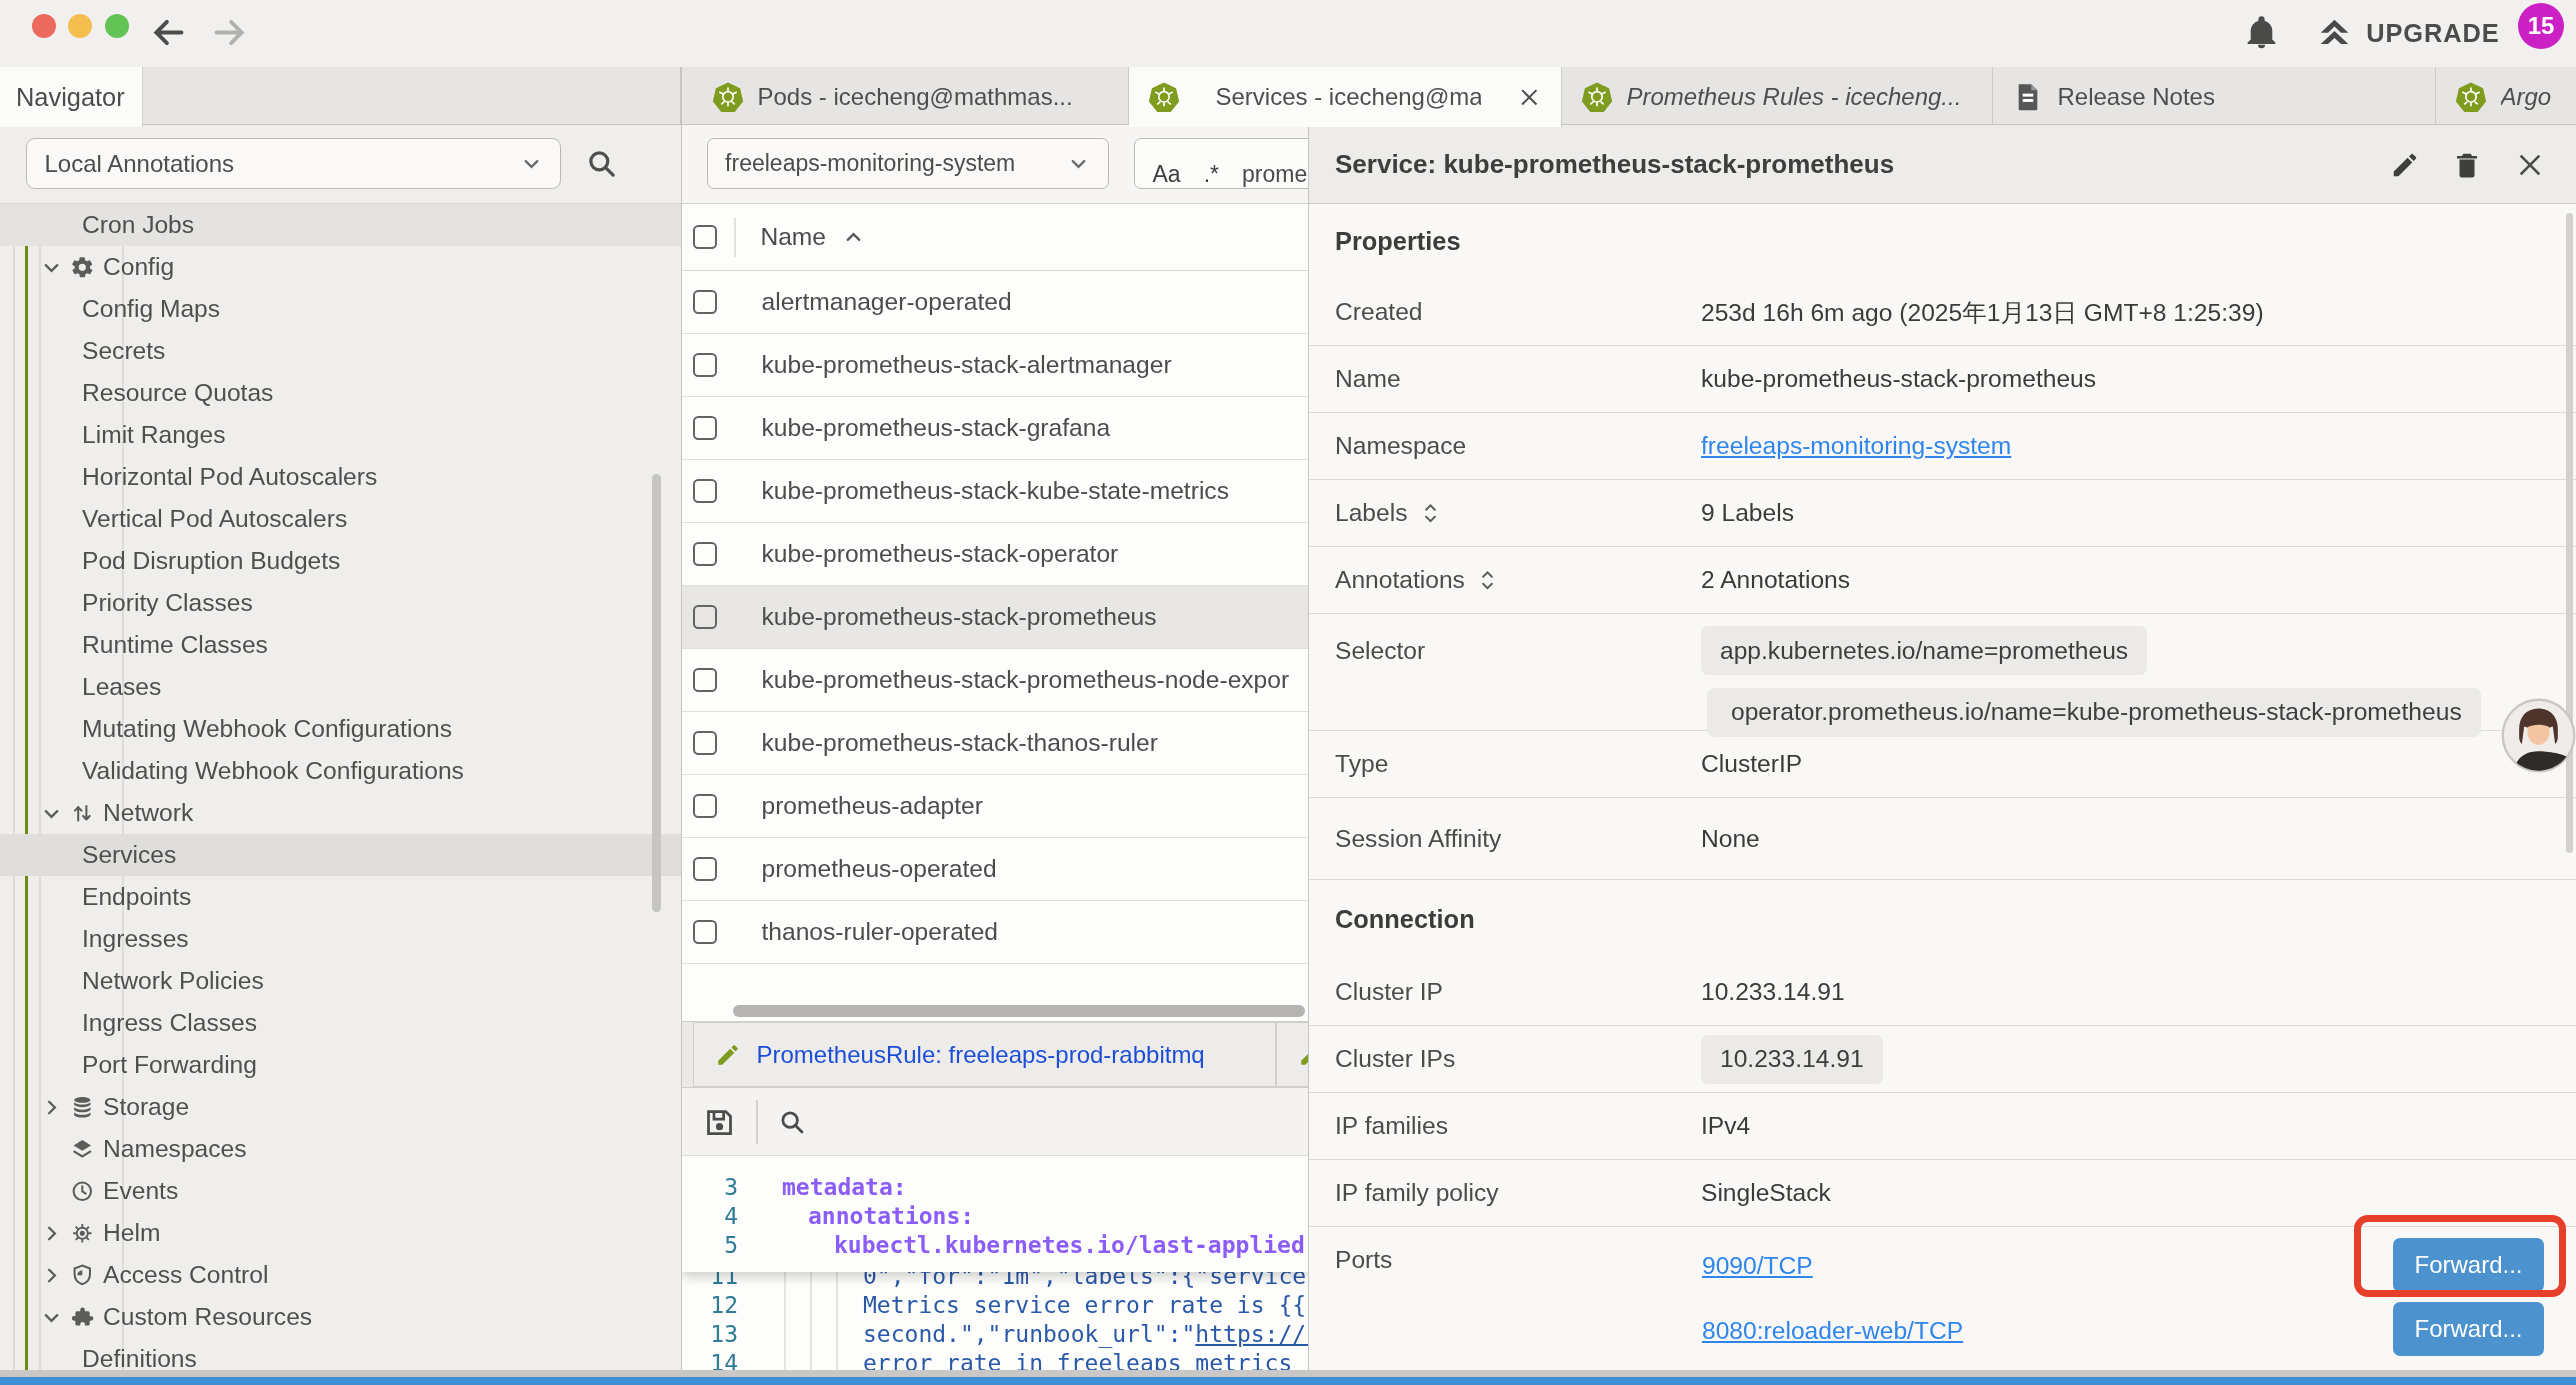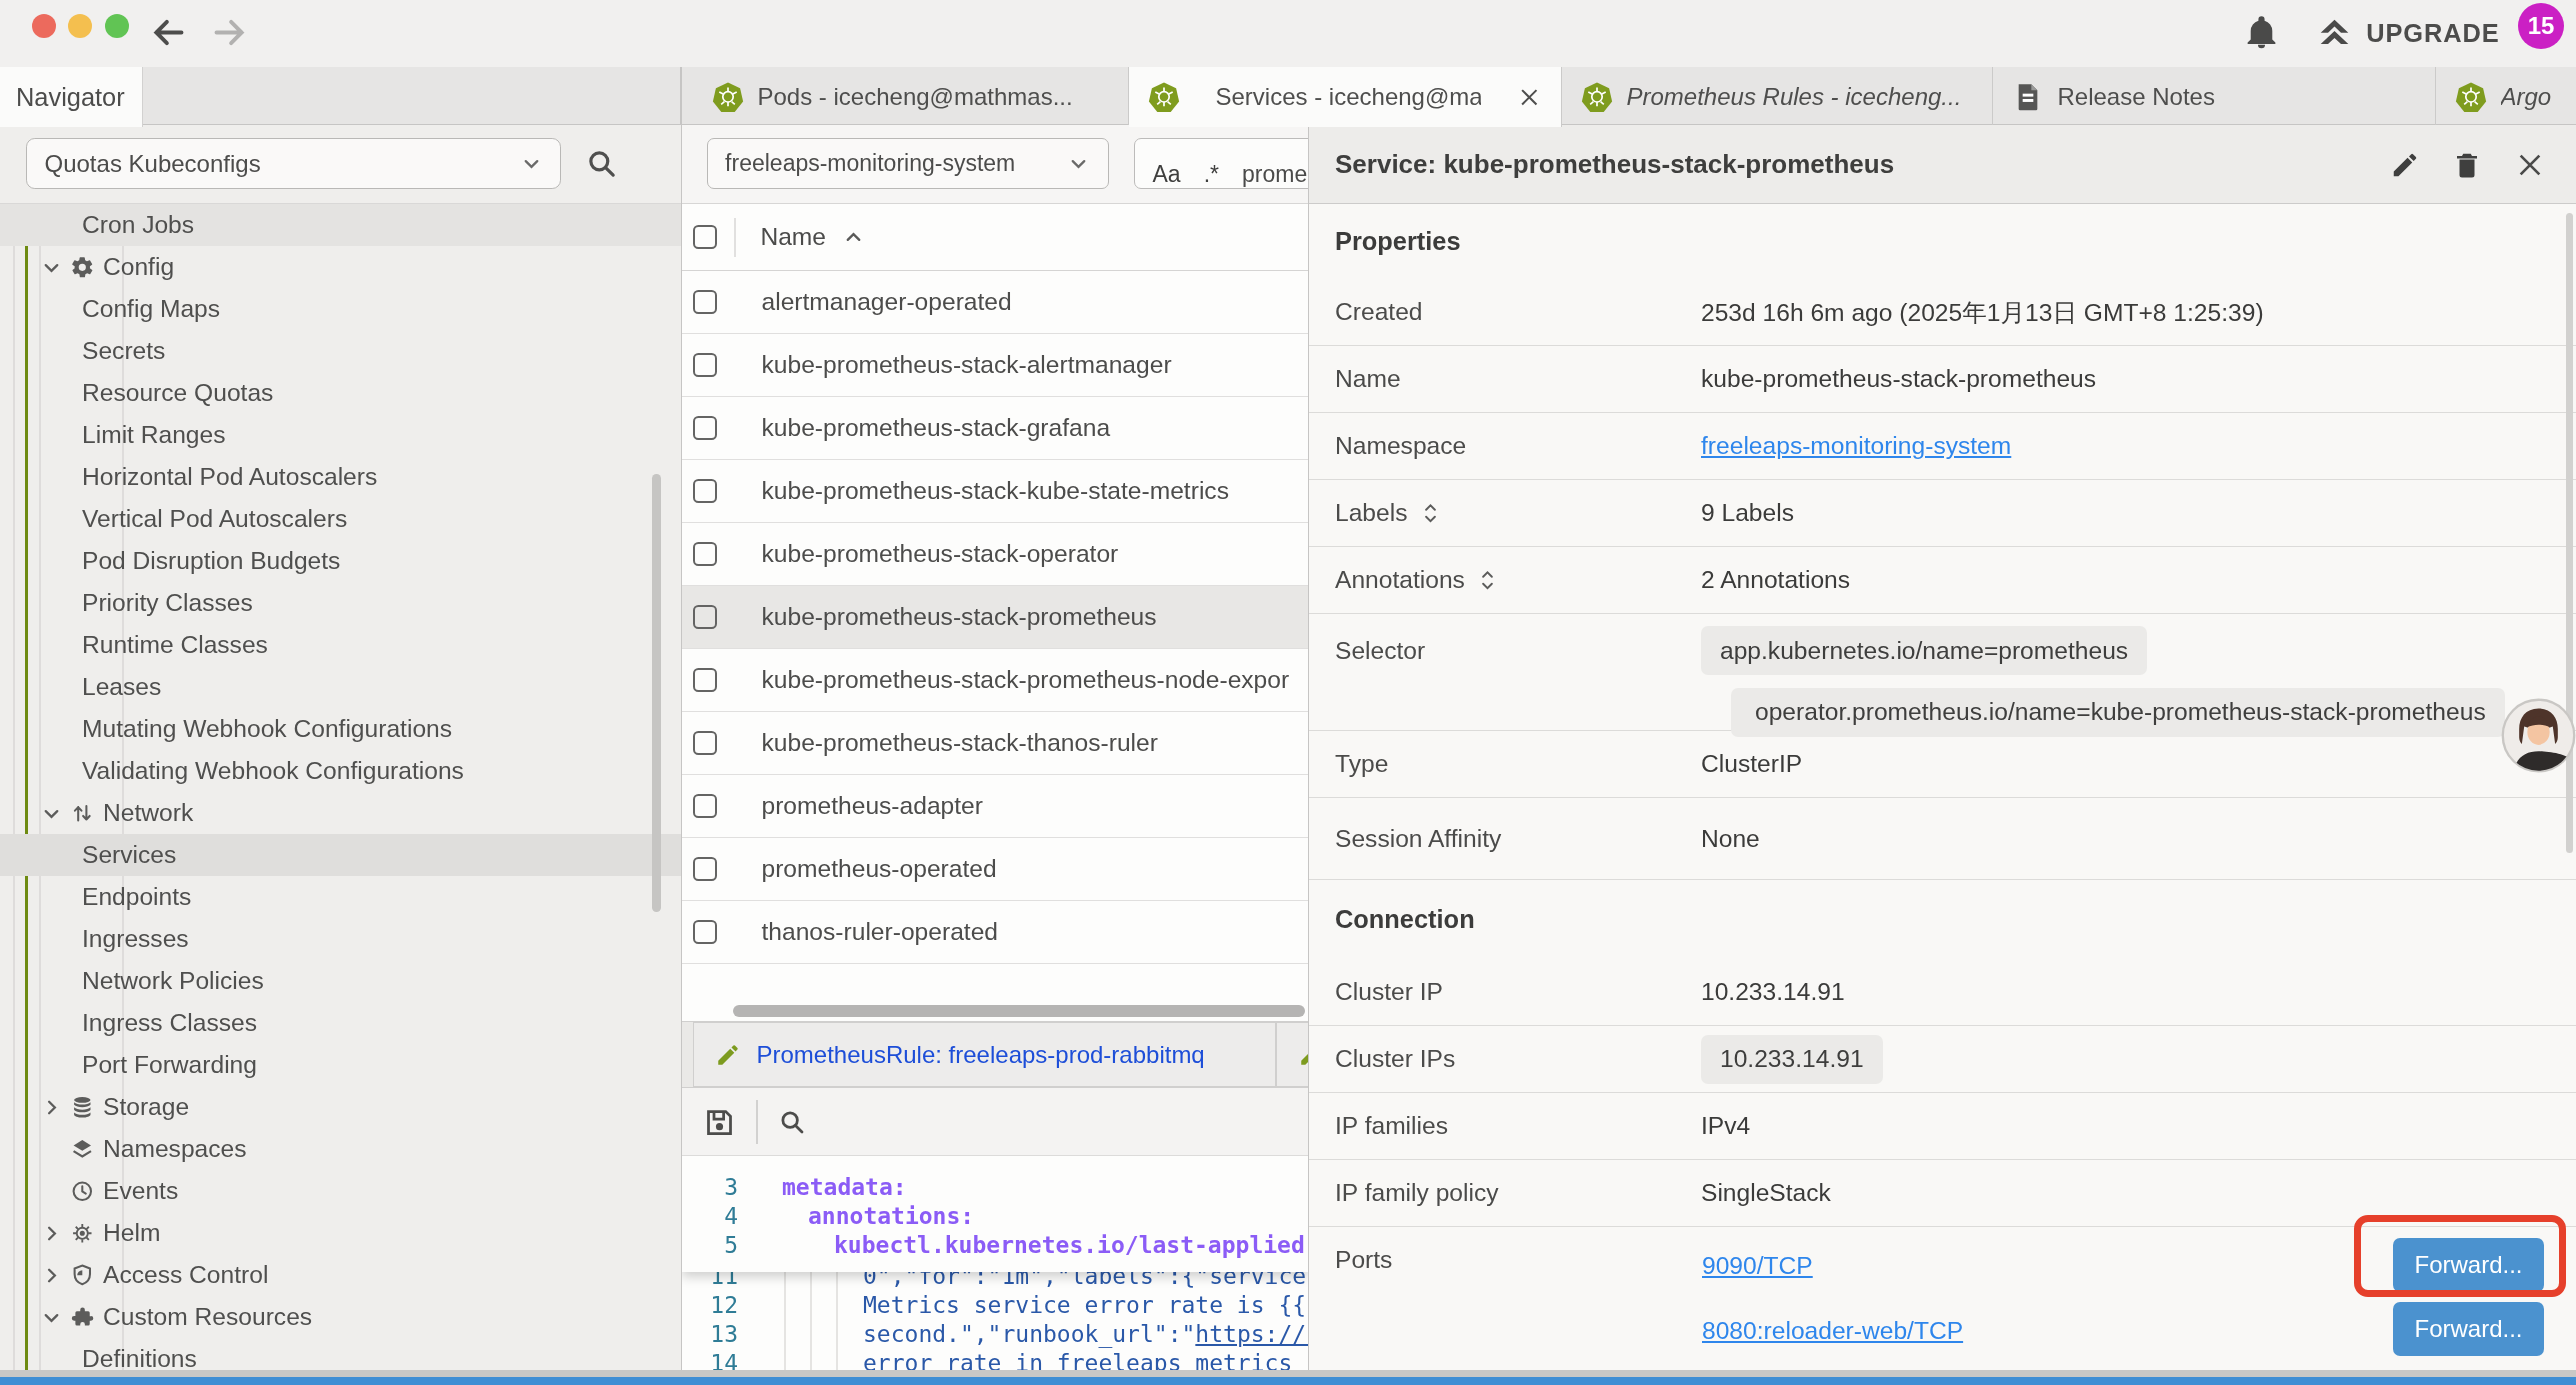--- a/index.html
+++ b/index.html
@@ -117,21 +117,21 @@
   .dbody { position:absolute; top:79px; left:0; right:0; bottom:0; overflow:hidden; }
   .sect-title { height:75px; display:flex; align-items:center; padding-left:26px; font-weight:bold; font-size:25.4px; color:#3c3c3b; }
   .drow { display:flex; align-items:center; padding-left:26px; border-bottom:1.8px solid #dcdbd9; height:67px; }
   .dlabel { width:366px; flex:none; font-size:24.6px; color:#4b4b4a; display:flex; align-items:center; gap:12.3px; }
   .sort-ic { width:21px; height:24.6px; color:#5c5c5b; }
   .dvalue { font-size:24.6px; color:#3b3b3a; }
   .chip { background:#ebeae8; border-radius:7px; padding:10.5px 19px; font-size:24.6px; color:#3e3e3d; display:inline-block; }
   .dlink { color:#2e86ec; text-decoration:underline; font-size:24.6px; }
   .drow.selector { height:117px; align-items:flex-start; padding-top:12.3px; border-bottom:1.8px solid #dcdbd9; }
   .chipcol { display:flex; flex-direction:column; align-items:flex-start; gap:12.3px; }
-  .chipcol .chip.second { margin-left:30px;padding-left:24px; }
+  .chipcol .chip.second { margin-left:6px;padding-left:24px; }
   .drow.session { height:82px; }
   .drow.ports { position:relative; height:146px; border-bottom:none; padding:0; }
   .drow.ports .dlabel { position:absolute; left:26px; top:0; height:65px; }
   .pline { position:absolute; left:393px; height:63px; display:flex; align-items:center; }
   .pline.p1 { top:7px; }
   .pline.p2 { top:72px; }
   .fwd-btn { position:absolute; right:32px; width:151px; height:54px; background:#4b92cf; color:#fff; font-size:24px; border-radius:7px; display:flex; align-items:center; justify-content:center; border:none; }
   .fwd-btn.b1 { top:10.5px; }
   .fwd-btn.b2 { top:75px; }
   .red-annot { position:absolute; left:1045px; top:1011px; width:212px; height:82px; border:7px solid #e6402b; border-radius:14px; pointer-events:none; }
@@ -253,21 +253,21 @@
         </span>
         <span class="tab-label">Argo Se</span>
 
       </div>
     </div>
 </div>
 
 <div class="sidebar">
   <div class="side-filter">
     <div class="dropdown">
-      <span>Quotas Kubeconfigs</span>
+      <span>Local Annotations</span>
       <span class="chev-sm" data-icon="chevron-down-icon">
           <svg viewBox="0 0 24 24" fill="none" stroke="currentColor" stroke-width="2.4" stroke-linecap="round">
             <path d="M6 9.5l6 6 6-6"></path>
           </svg>
         </span>
     </div>
     <span class="side-search" data-icon="search-icon">
         <svg viewBox="0 0 24 24" fill="none" stroke="currentColor" stroke-width="2.2">
           <circle cx="10.5" cy="10.5" r="5.8"></circle>
           <path d="M14.8 14.8L20 20" stroke-linecap="round"></path>

